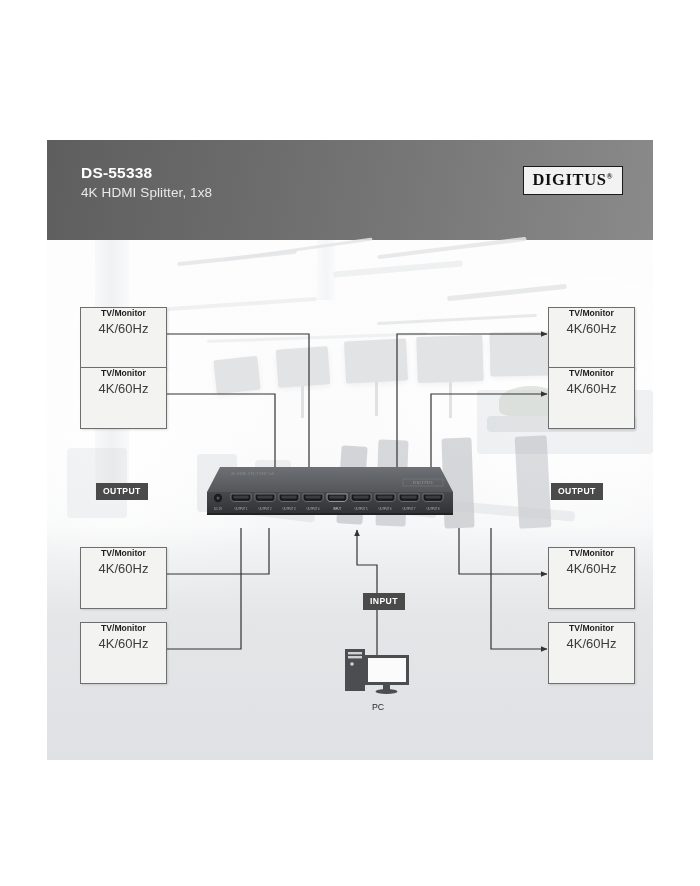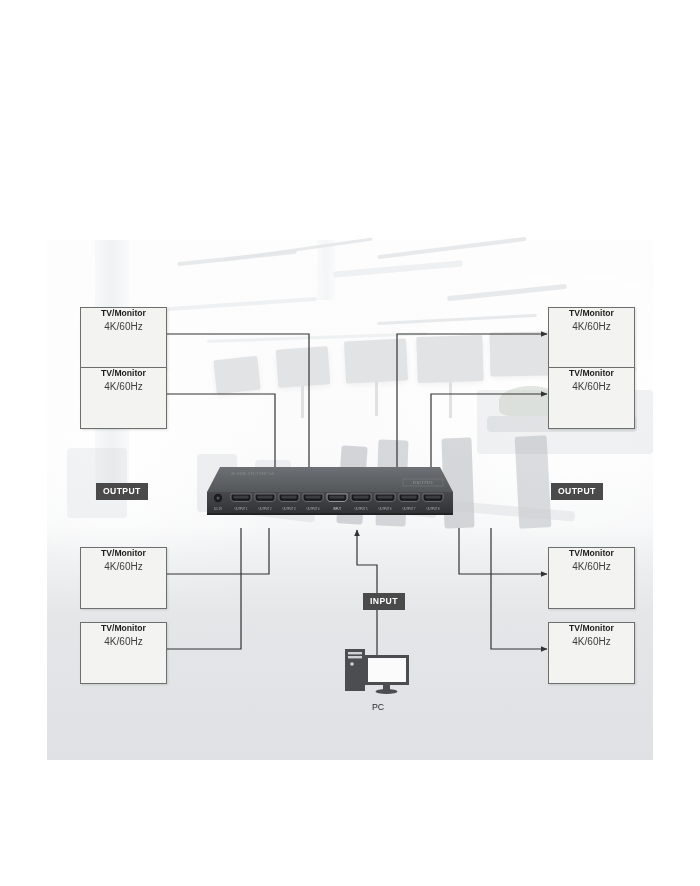--- a/index.html
+++ b/index.html
@@ -45,39 +45,46 @@
   .gym { position:absolute; background:#c9ccd0; opacity:.5; border-radius:4px; }
   .gymd { position:absolute; background:#9aa0a6; opacity:.45; border-radius:3px; }
   .plant { position:absolute; background:#cfd6cf; opacity:.6; border-radius:50% 50% 20% 20%; }
   .pillar { position:absolute; background:linear-gradient(90deg,#f7f8f9,#eef0f1,#f8f9fa); opacity:.9; }
 
   
   .mon { position:absolute; width:87px; height:62px; background:#f3f3f1;
     border:1.4px solid #6e6e6e; display:flex; flex-direction:column;
     align-items:center; justify-content:flex-start; box-shadow:1px 1px 2px rgba(0,0,0,.12); }
   .mon .t1 { font-size:8.6px; font-weight:bold; color:#1d1d1d; line-height:1.35; }
-  .mon .t2 { font-size:10px; color:#3c3c3c; line-height:1.35; }
+  .mon .t2 { font-size:13px; color:#3c3c3c; line-height:1.35; }
 
   .badge { position:absolute; background:#4a4a4a; color:#fff; font-size:8.6px;
     font-weight:bold; letter-spacing:.4px; padding:3px 7px 4px 7px; }
 
   
   .wires { position:absolute; left:0; top:0; width:606px; height:620px; }
 
   
   .dev { position:absolute; left:160px; top:325px; width:246px; height:52px; }
 
   .pc-label { position:absolute; font-size:8.8px; font-weight:normal; color:#2b2b2b; }
 </style>
 </head>
 <body>
 
 <div id="stage">
  <div class="sheet">
 
+  <div class="header">
+    <div class="hdr-model">DS-55338</div>
+    <div class="hdr-sub">4K HDMI Splitter, 1x8</div>
+    <div class="logo-box">
+      <span class="logo-txt">DIGITUS</span><span class="logo-r logo-txt">®</span>
+    </div>
+  </div>
 
   <div class="photo">
     <div class="pillar" style="left:48px;top:0;width:34px;height:260px;"></div>
     <div class="pillar" style="left:270px;top:0;width:18px;height:60px;opacity:.6;"></div>
 
     <div class="cl" style="left:130px;top:16px;width:120px;height:4px;transform:rotate(-6deg);"></div>
     <div class="cl" style="left:176px;top:8px;width:150px;height:3px;transform:rotate(-8deg);"></div>
     <div class="cl2" style="left:286px;top:26px;width:130px;height:6px;transform:rotate(-5deg);"></div>
     <div class="cl" style="left:330px;top:6px;width:150px;height:4px;transform:rotate(-7deg);"></div>
     <div class="cl2" style="left:120px;top:62px;width:150px;height:4px;transform:rotate(-4deg);"></div>

